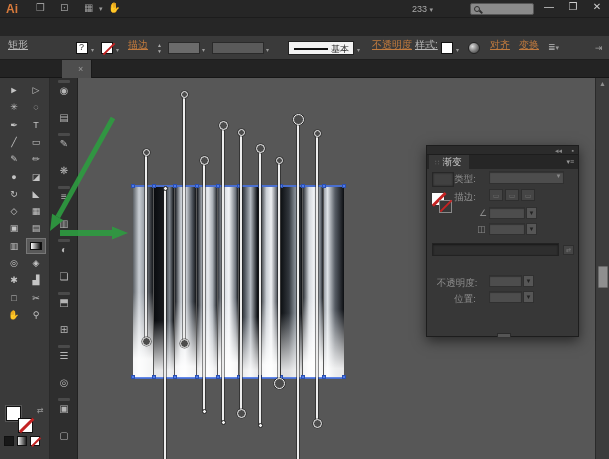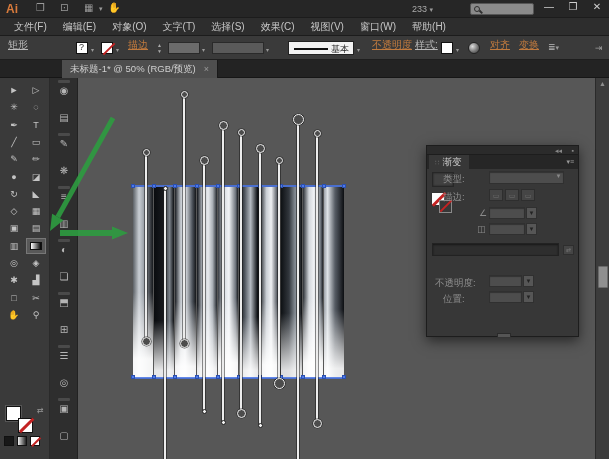--- a/index.html
+++ b/index.html
@@ -91,21 +91,21 @@
 
   
   .gpanel { position:absolute; left:426px; top:67px; width:153px; height:192px; z-index:60;
     background:#373737; border:1px solid #1d1d1d; box-shadow:0 4px 12px rgba(0,0,0,0.55); }
   .gp-header { position:absolute; left:0; top:0; width:100%; height:9px; background:#2b2b2b; border-bottom:1px solid #1d1d1d; }
   .gp-header .hic { position:absolute; top:0; color:#888; font-size:7px; line-height:9px; }
   .gp-tabbar { position:absolute; left:0; top:9px; width:100%; height:14px; background:#262626; }
   .gp-tab { position:absolute; left:2px; top:0; height:14px; background:#373737; padding:0 8px 0 6px; color:#cccccc; font-size:9.5px; line-height:14px; }
   .gp-tab .dots { color:#777; font-size:7px; margin-right:3px; }
   .gp-menu { position:absolute; right:4px; top:3px; color:#999; font-size:7px; }
-  .gp-label { position:absolute; color:#8f8f8f; font-size:9.5px; text-align:left; width:44px; }
+  .gp-label { position:absolute; color:#8f8f8f; font-size:9.5px; text-align:center; width:44px; }
   .gp-box { position:absolute; background:#4d4d4d; border:1px solid #303030; box-shadow:inset 0 1px 1px rgba(0,0,0,0.35); }
   .gp-dd { position:absolute; width:11px; height:12px; background:#565656; border:1px solid #303030; color:#222; font-size:6px; text-align:center; line-height:11px; }
   .gp-swatch { position:absolute; left:5px; top:26px; width:22px; height:15px; background:#414141; border:1px solid #272727; box-shadow:inset 0 0 2px #1c1c1c; }
   .gp-proxy { position:absolute; left:4px; top:46px; width:14px; height:14px; background:#fdfdfd; border:1px solid #333; }
   .gp-proxy::after { content:""; position:absolute; left:-2px; top:5px; width:18px; height:2.5px; background:#c32222; transform:rotate(-45deg); }
   .gp-proxy2 { position:absolute; left:12px; top:54px; width:13px; height:13px; background:#373737; border:1.5px solid #8a8a8a; }
   .gp-proxy2::after { content:""; position:absolute; left:-2px; top:4px; width:16px; height:2px; background:#c32222; transform:rotate(-45deg); }
   .gp-strokebtn { position:absolute; top:0; width:14px; height:12px; background:#454545; border:1px solid #2e2e2e; color:#6f6f6f; font-size:7px; text-align:center; line-height:11px; }
   .gp-slider { position:absolute; left:5px; top:97px; width:127px; height:13px; background:#2e2e2e; border:1px solid #222; box-shadow:inset 0 1px 2px rgba(0,0,0,0.5); }
   .gp-rev { position:absolute; left:136px; top:99px; width:11px; height:10px; background:#454545; border:1px solid #2e2e2e; color:#777; font-size:6px; text-align:center; line-height:9px; }
@@ -125,31 +125,20 @@
     <span class="searchbox" title="">
         <span class="mag"></span>
       </span>
     <span class="winbtns">
       <span class="winbtn">—</span>
       <span class="winbtn">❐</span>
       <span class="winbtn">✕</span>
     </span>
   </div>
 
-  <div class="menubar" id="menubar">
-      <span class="menu-item">文件(F)</span>
-      <span class="menu-item">编辑(E)</span>
-      <span class="menu-item">对象(O)</span>
-      <span class="menu-item">文字(T)</span>
-      <span class="menu-item">选择(S)</span>
-      <span class="menu-item">效果(C)</span>
-      <span class="menu-item">视图(V)</span>
-      <span class="menu-item">窗口(W)</span>
-      <span class="menu-item">帮助(H)</span>
-    </div>
 
   <div class="controlbar">
     <span class="cb" style="left:8px;">矩形</span>
     <span class="swatch" style="left:76px;">
         <span class="qm">?</span>
       </span>
     <span class="dd-caret" style="left:91px;">▾</span>
     <span class="swatch slash" style="left:101px;"></span>
     <span class="dd-caret" style="left:116px;">▾</span>
     <span class="cb cb-link" style="left:128px;">描边</span>
@@ -169,21 +158,20 @@
     <span class="dd-caret" style="left:456px;">▾</span>
     <span class="recolor"></span>
     <span class="cb cb-link" style="left:490px;">对齐</span>
     <span class="cb cb-link" style="left:519px;">变换</span>
     <span class="cb-menu"><span>≣</span><span class="caret">▾</span></span>
     <span class="cb-dock">⇥</span>
   </div>
 
   <div class="tabbar">
     <div class="doctab">
-      <span class="t">未标题-1* @ 50% (RGB/预览)</span>
       <span class="x">×</span>
     </div>
   </div>
 
   <div class="main" id="main">
 
     <div class="toolbox" id="toolbox">
       <div class="fillstroke">
         <span class="fs-fill"></span>
         <span class="fs-stroke"></span>

